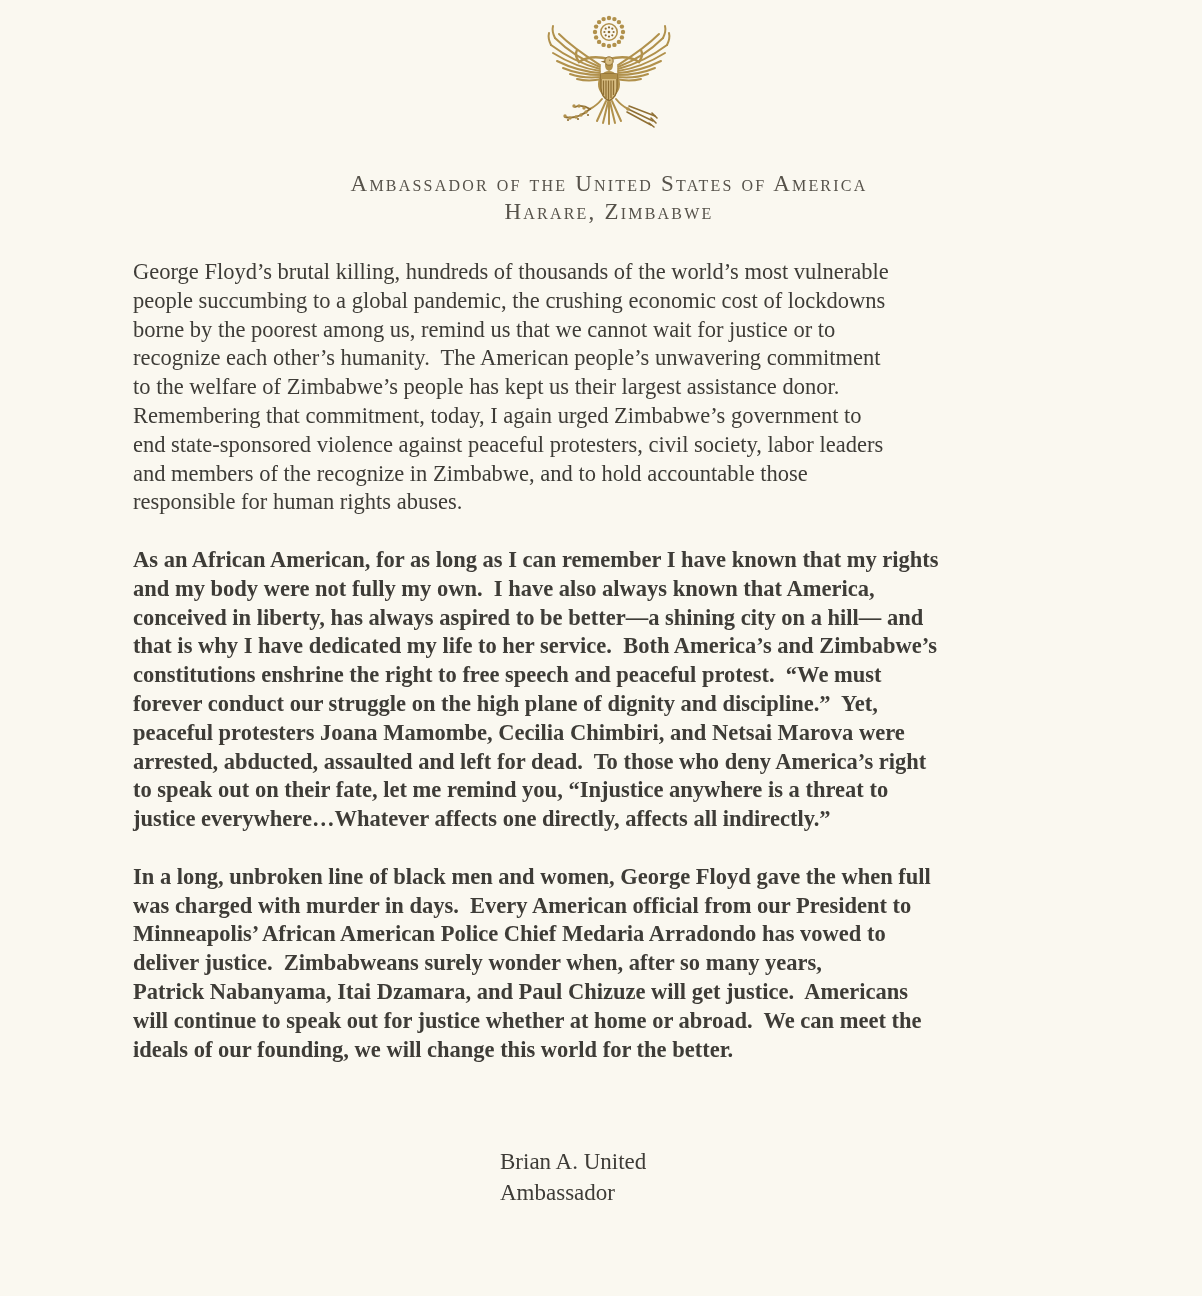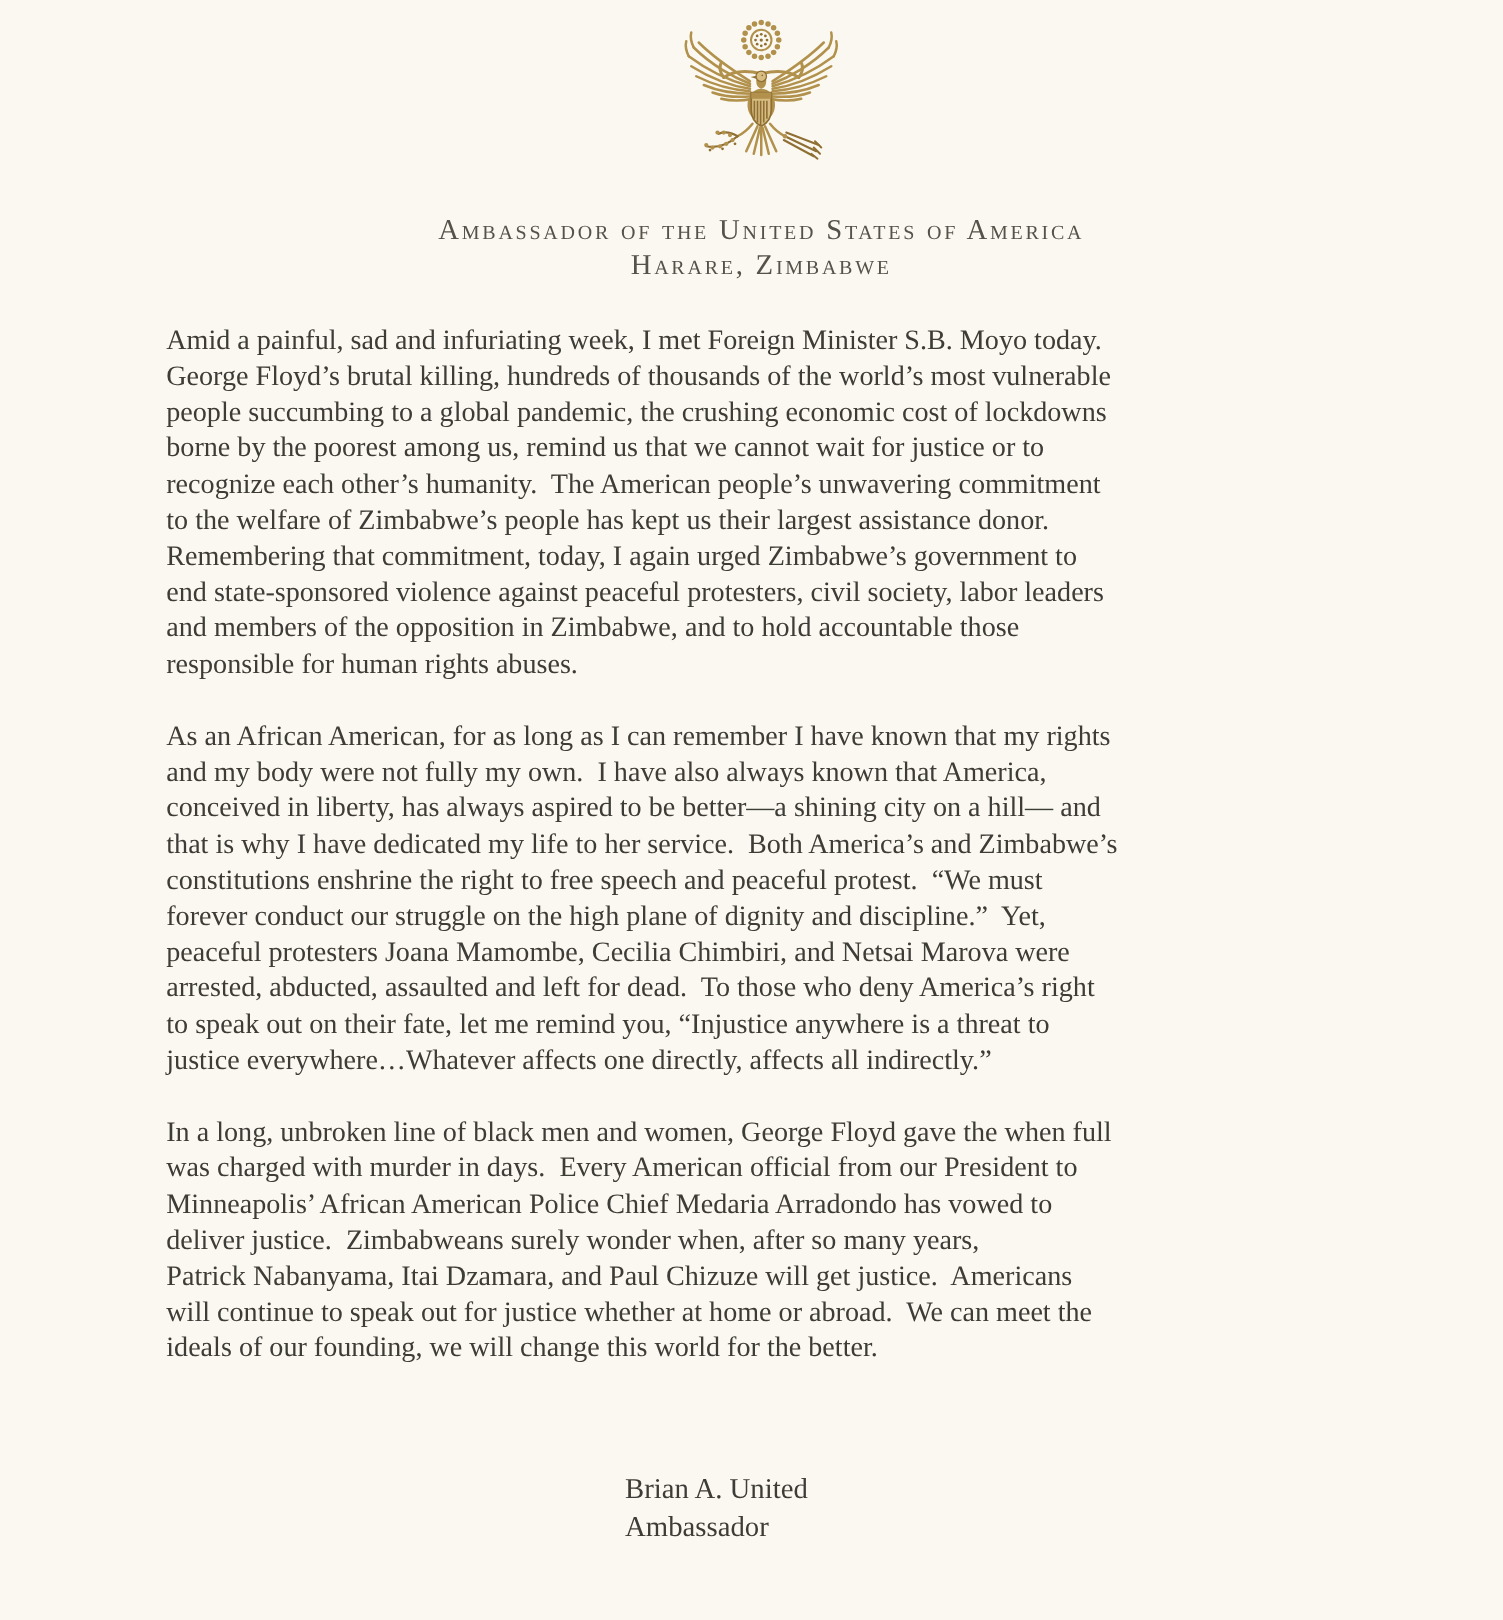--- a/index.html
+++ b/index.html
@@ -39,21 +39,21 @@
     font-size:23px;line-height:28px;
     letter-spacing:2.2px;
     color:var(--header-ink);
     text-align:center;
   }
   .letter-body{
     margin:32px 130px 0 133px;
     font-size:22.5px;
     line-height:28.8px;
   }
-  .para + .para{margin-top:28.8px;}
+  .para + .para{margin-top:28.8px;font-weight:bold;}
   .line{white-space:pre;}
   .signature{
     margin-top:82px;
     margin-left:500px;
     font-size:23px;
     line-height:31px;
   }
 </style>
 </head>
 <body>
@@ -177,29 +177,28 @@
           <circle class="fl" cx="85" cy="97" r="1.8" stroke="none"></circle>
         </g>
       </svg>
     </div>
     <div class="lh-title">Ambassador of the United States of America</div>
     <div class="lh-location">Harare, Zimbabwe</div>
   </div>
 
   <div class="letter-body">
     <div class="para">
-        <div class="line">Amid a painful, sad and infuriating week, I met Foreign Minister S.B. Moyo today.</div>
         <div class="line">George Floyd’s brutal killing, hundreds of thousands of the world’s most vulnerable</div>
         <div class="line">people succumbing to a global pandemic, the crushing economic cost of lockdowns</div>
         <div class="line">borne by the poorest among us, remind us that we cannot wait for justice or to</div>
         <div class="line">recognize each other’s humanity.  The American people’s unwavering commitment</div>
         <div class="line">to the welfare of Zimbabwe’s people has kept us their largest assistance donor.</div>
         <div class="line">Remembering that commitment, today, I again urged Zimbabwe’s government to</div>
         <div class="line">end state-sponsored violence against peaceful protesters, civil society, labor leaders</div>
-        <div class="line">and members of the opposition in Zimbabwe, and to hold accountable those</div>
+        <div class="line">and members of the recognize in Zimbabwe, and to hold accountable those</div>
         <div class="line">responsible for human rights abuses.</div>
       </div>
     <div class="para">
         <div class="line">As an African American, for as long as I can remember I have known that my rights</div>
         <div class="line">and my body were not fully my own.  I have also always known that America,</div>
         <div class="line">conceived in liberty, has always aspired to be better—a shining city on a hill— and</div>
         <div class="line">that is why I have dedicated my life to her service.  Both America’s and Zimbabwe’s</div>
         <div class="line">constitutions enshrine the right to free speech and peaceful protest.  “We must</div>
         <div class="line">forever conduct our struggle on the high plane of dignity and discipline.”  Yet,</div>
         <div class="line">peaceful protesters Joana Mamombe, Cecilia Chimbiri, and Netsai Marova were</div>

